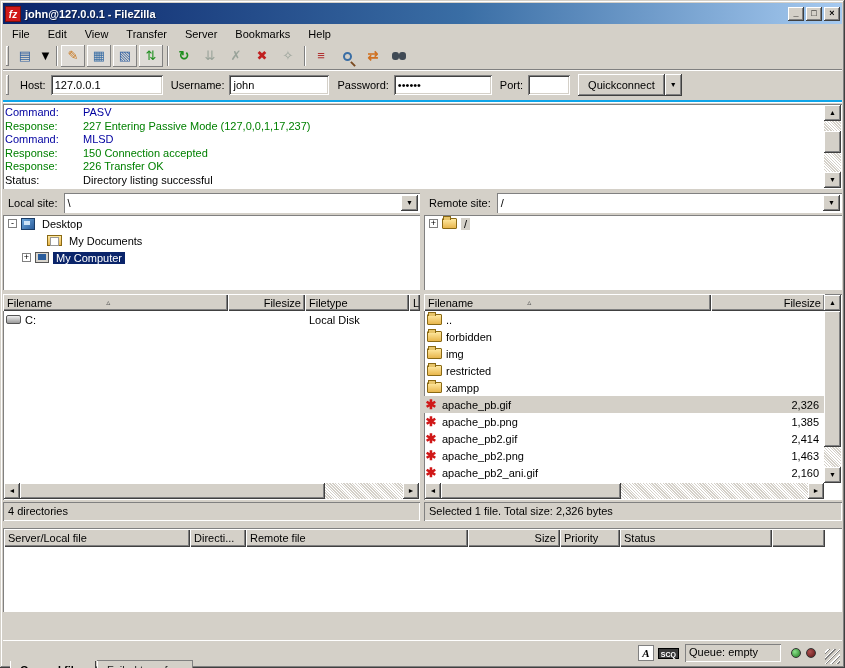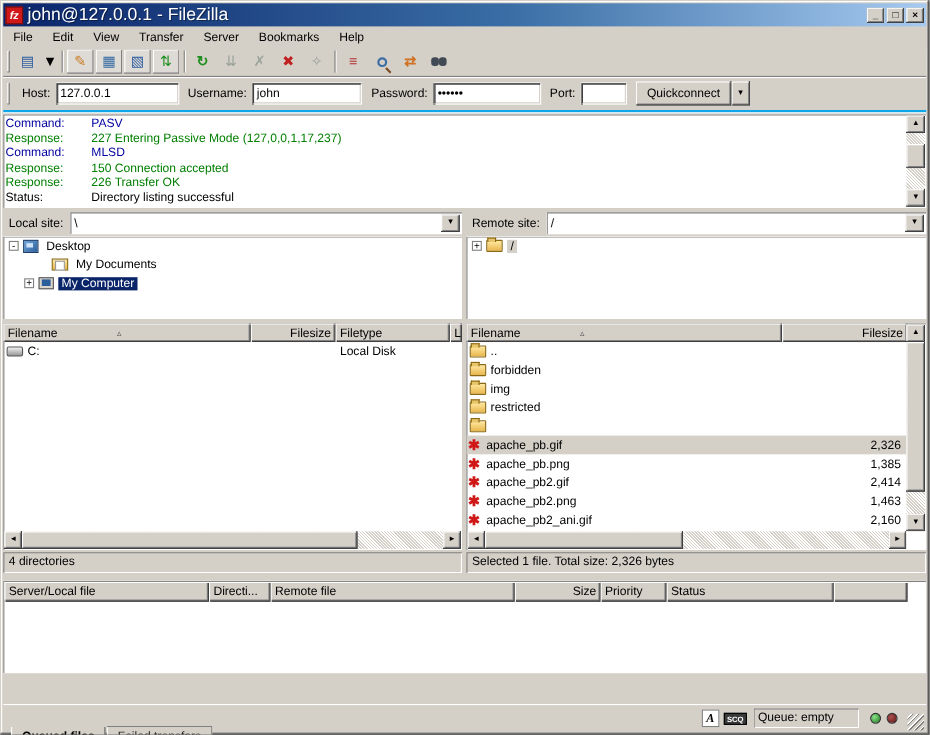--- a/index.html
+++ b/index.html
@@ -20,21 +20,21 @@
                 inset 2px 2px 0 #404040, inset -2px -2px 0 #d4d0c8; }
   .sunken-lite { box-shadow: inset 1px 1px 0 #808080, inset -1px -1px 0 #fff; }
 
   
   .titlebar { left:3px; top:3px; right:3px; height:21px;
     background:linear-gradient(90deg,#0a246a,#3a6ea5 55%,#a6caf0);
     display:flex; align-items:center; padding:0 2px; }
   .app-icon { width:16px; height:16px; background:#d01818; color:#fff;
     font-weight:bold; font-size:10px; text-align:center; line-height:16px;
     border:1px solid #7a0e0e; margin-right:4px; font-style:italic; }
-  .title-text { color:#fff; font-weight:normal; font-size:16px; flex:1;
+  .title-text { color:#fff; font-weight:bold; font-size:11px; flex:1;
     text-shadow:1px 1px 0 rgba(0,0,0,.4); white-space:nowrap; }
   .winbtn { width:16px; height:14px; margin-left:2px; font-size:9px; line-height:12px;
     text-align:center; font-weight:bold; color:#000; cursor:default; }
 
   
   .menubar { left:3px; top:25px; right:3px; height:18px; display:flex; align-items:center; }
   .menu-item { padding:2px 9px; }
 
   
   .toolbar { left:3px; top:43px; right:3px; height:27px; display:flex; align-items:center;
@@ -401,20 +401,21 @@
           <span class="fname">img</span>
           <span class="fsize"></span>
         </div>
         <div class="frow">
           <span class="icon icon-folder" style="margin-left:3px"></span>
           <span class="fname">restricted</span>
           <span class="fsize"></span>
         </div>
         <div class="frow">
           <span class="icon icon-folder" style="margin-left:3px"></span>
+          <span class="fname">xampp</span>
           <span class="fsize"></span>
         </div>
         <div class="frow sel-nofocus">
           <span class="icon icon-imgfile">✱</span>
           <span class="fname">apache_pb.gif</span>
           <span class="fsize">2,326</span>
         </div>
         <div class="frow">
           <span class="icon icon-imgfile">✱</span>
           <span class="fname">apache_pb.png</span>
@@ -456,21 +457,21 @@
     <div class="qheader">
       <span class="hcell" style="width:186px">
           <span>Server/Local file</span>
         </span>
       <span class="hcell" style="width:56px">
           <span>Directi...</span>
         </span>
       <span class="hcell" style="width:222px">
           <span>Remote file</span>
         </span>
-      <span class="hcell hr" style="width:78px">
+      <span class="hcell hr" style="width:92px">
           <span>Size</span>
         </span>
       <span class="hcell" style="width:60px">
           <span>Priority</span>
         </span>
       <span class="hcell" style="width:152px">
           <span>Status</span>
         </span>
       <span class="hcell" style="flex:1"></span>
     </div>

